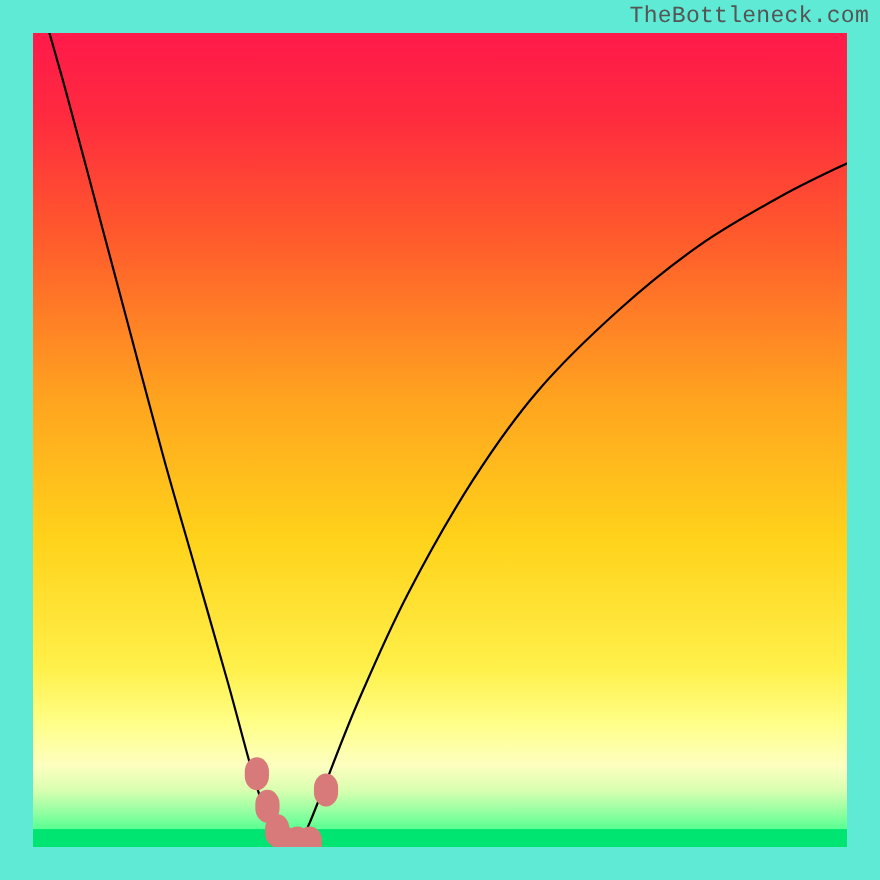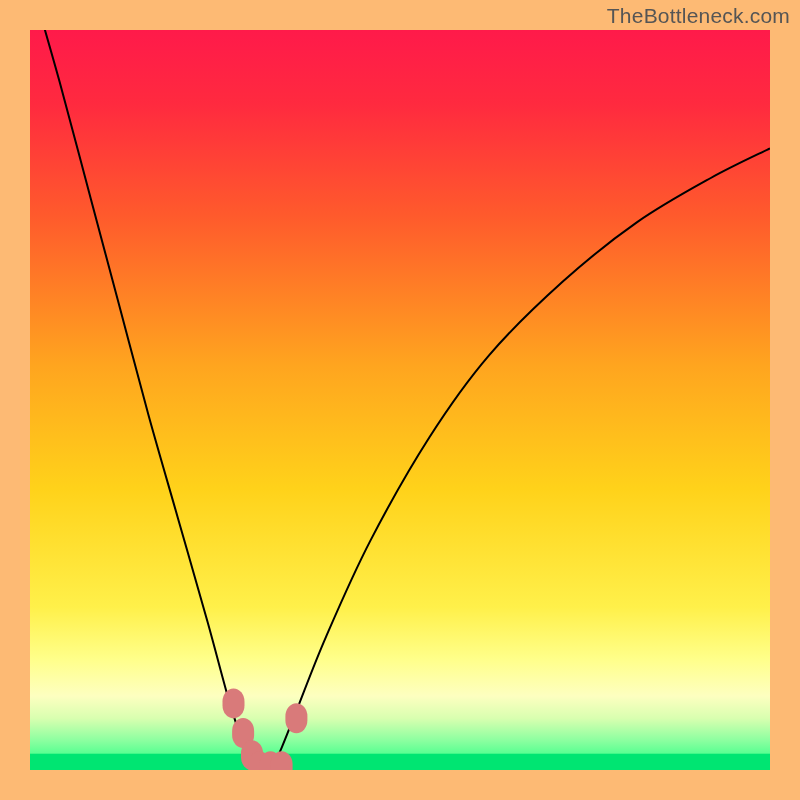--- a/index.html
+++ b/index.html
@@ -7,21 +7,22 @@
     padding: 0;
     width: 800px;
     height: 800px;
     overflow: hidden;
     background: #000;
     font-family: Arial, Helvetica, sans-serif;
   }
   .frame {
     position: absolute;
     inset: 0;
-    background: #fdba74;
+    background: #5eead4;
+    font-family: Liberation Mono, monospace;
   }
   .canvas-wrap {
     position: absolute;
     left: 30px;
     top: 30px;
     width: 740px;
     height: 740px;
   }
   svg { display: block; }
   .watermark {

